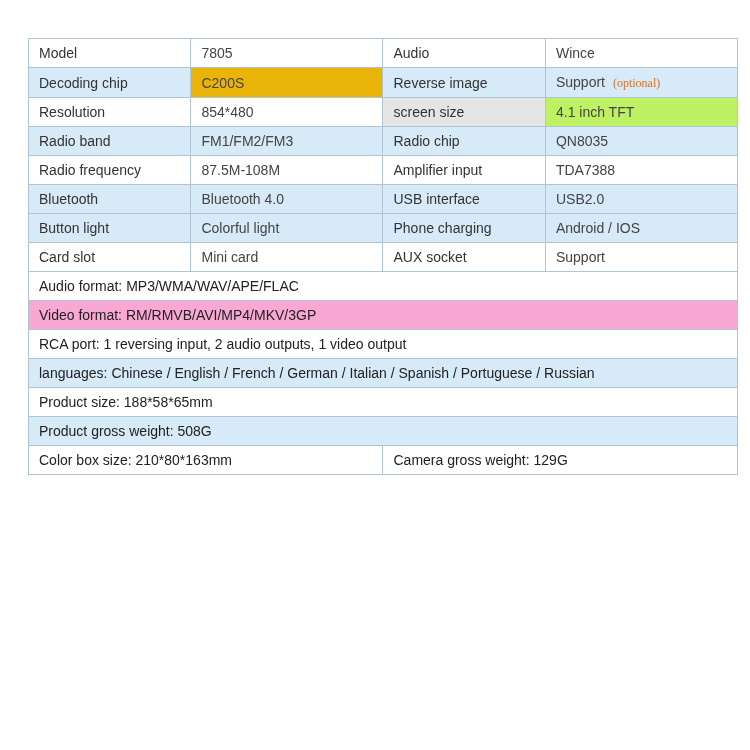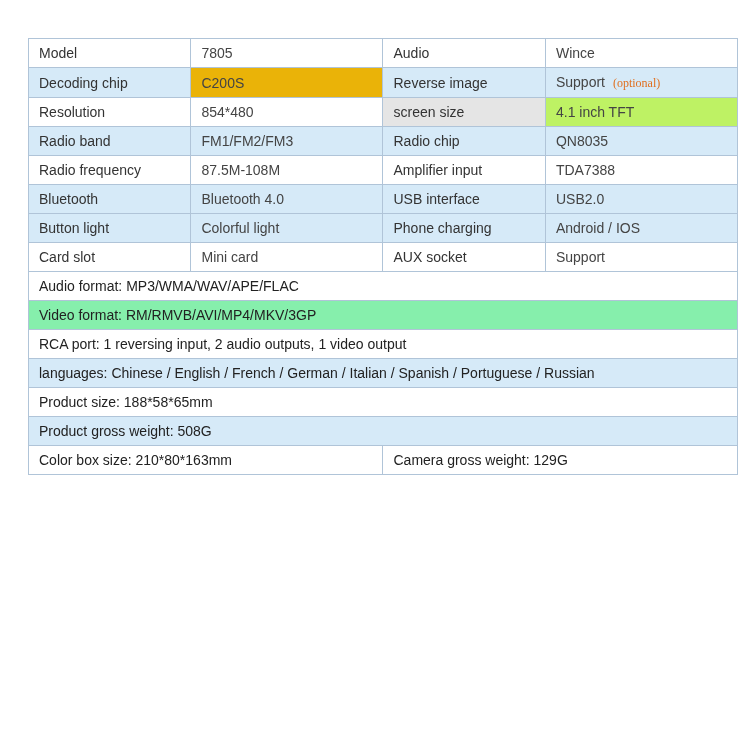--- a/index.html
+++ b/index.html
@@ -114,21 +114,21 @@
         <tr>
       <td class="label-col" style="background:#ffffff">Card slot</td>
       <td class="value-col" style="background:#ffffff">Mini card</td>
       <td class="label-col" style="background:#ffffff">AUX socket</td>
       <td class="value-col" style="background:#ffffff">Support</td>
     </tr>
         <tr>
       <td colspan="4" style="background:#ffffff">Audio format: MP3/WMA/WAV/APE/FLAC</td>
     </tr>
         <tr>
-      <td colspan="4" style="background:#86efac">Video format: RM/RMVB/AVI/MP4/MKV/3GP</td>
+      <td colspan="4" style="background:#f9a8d4">Video format: RM/RMVB/AVI/MP4/MKV/3GP</td>
     </tr>
         <tr>
       <td colspan="4" style="background:#ffffff">RCA port: 1 reversing input, 2 audio outputs, 1 video output</td>
     </tr>
         <tr>
       <td colspan="4" style="background:#d6eaf8">languages: Chinese / English / French / German / Italian / Spanish / Portuguese / Russian</td>
     </tr>
         <tr>
       <td colspan="4" style="background:#ffffff">Product size: 188*58*65mm</td>
     </tr>

